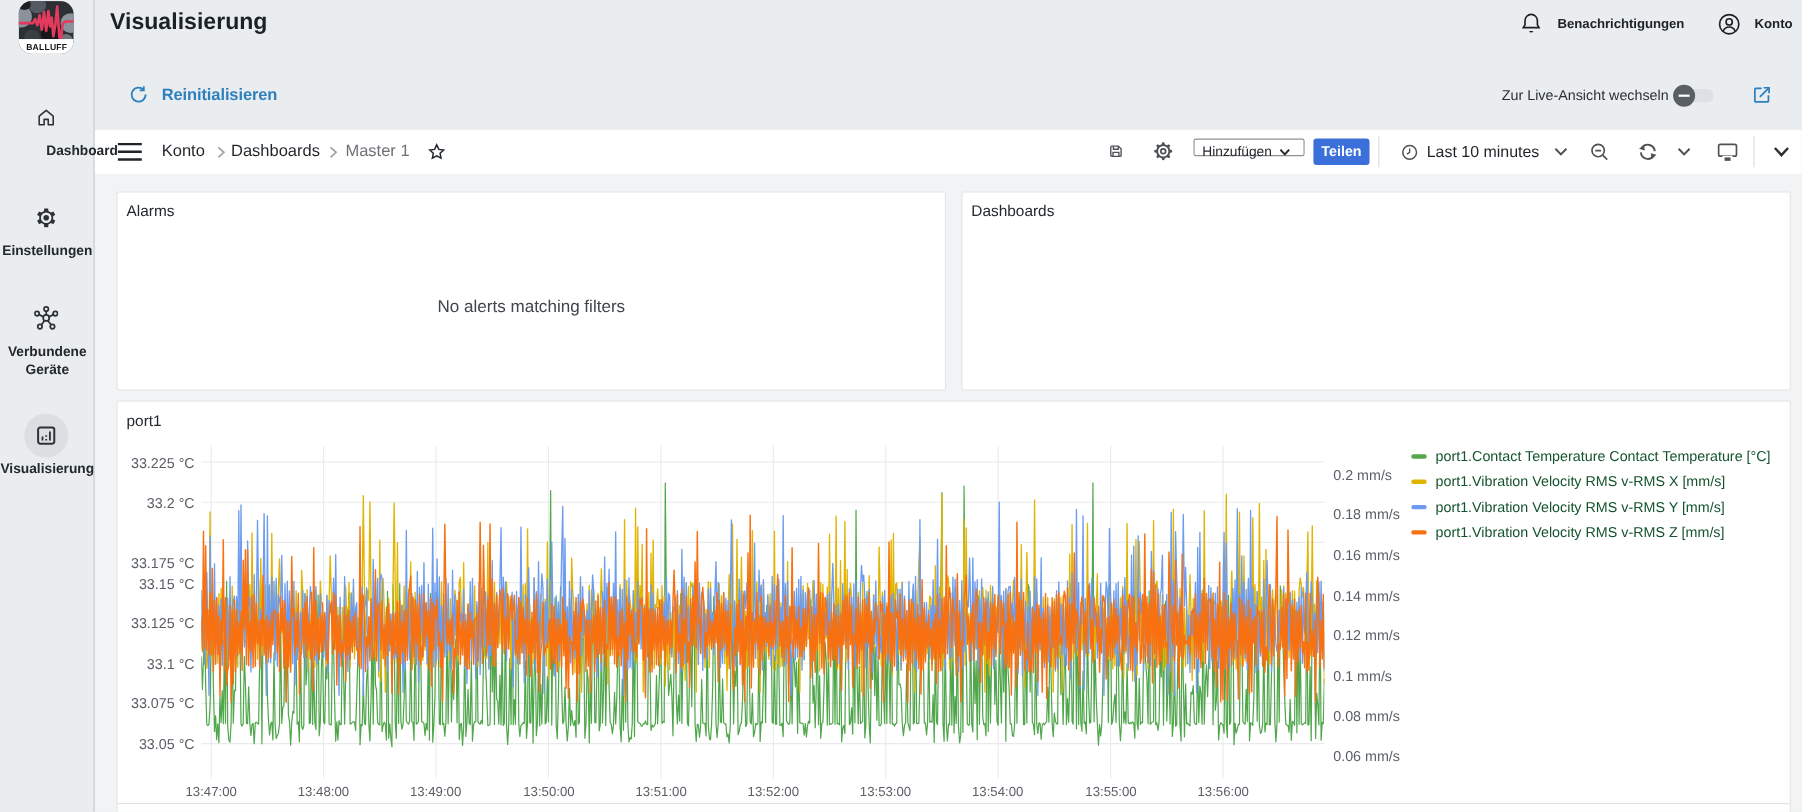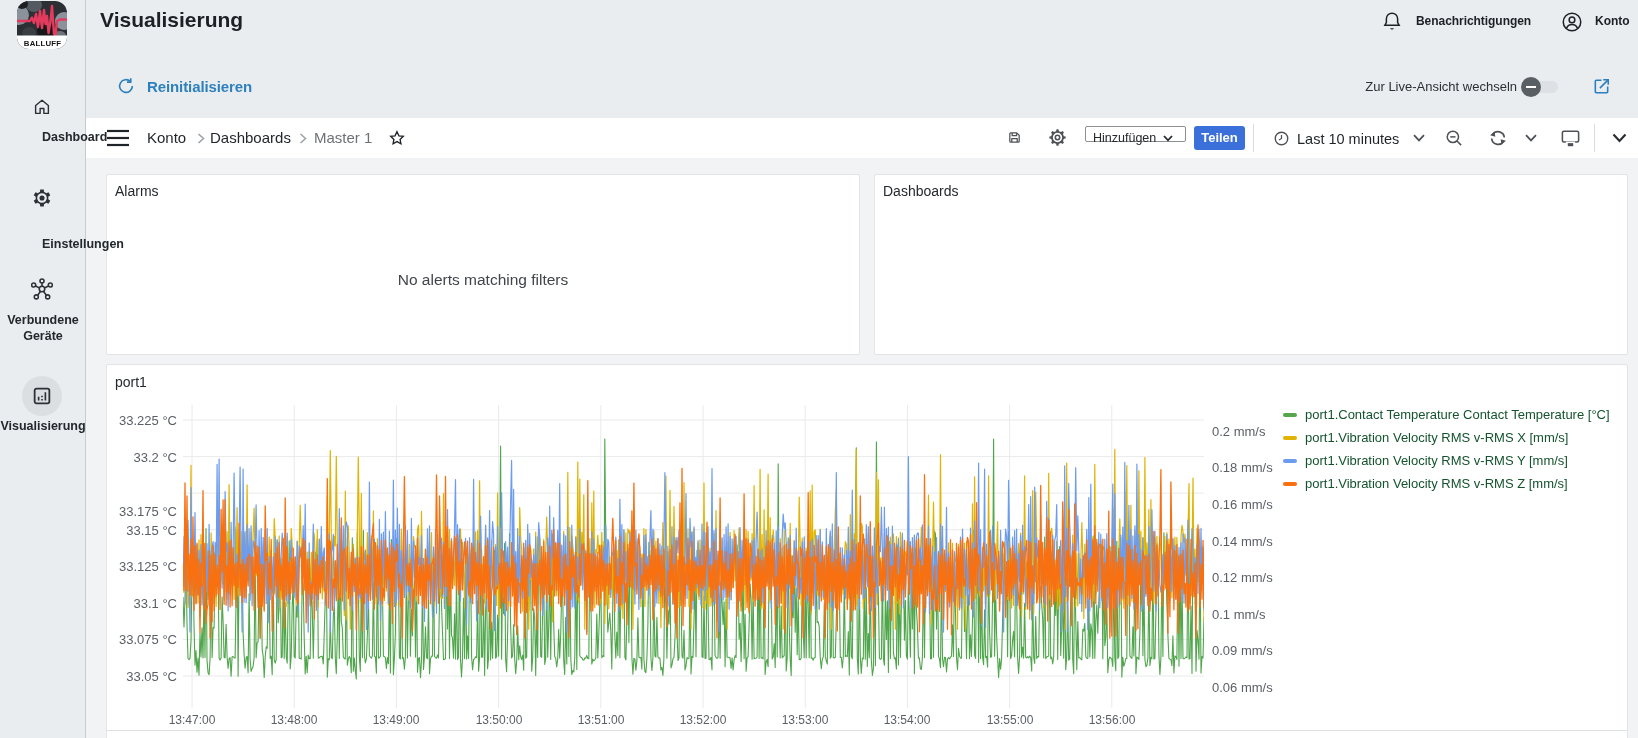--- a/index.html
+++ b/index.html
@@ -76,21 +76,21 @@
   <div class="ax" style="right:1461px; top:596px;">33.1 °C</div>
   <div class="ax" style="right:1461px; top:632px;">33.075 °C</div>
   <div class="ax" style="right:1461px; top:669px;">33.05 °C</div>
 
   <div class="ax" style="left:1212px; top:424px;">0.2 mm/s</div>
   <div class="ax" style="left:1212px; top:460px;">0.18 mm/s</div>
   <div class="ax" style="left:1212px; top:497px;">0.16 mm/s</div>
   <div class="ax" style="left:1212px; top:534px;">0.14 mm/s</div>
   <div class="ax" style="left:1212px; top:570px;">0.12 mm/s</div>
   <div class="ax" style="left:1212px; top:607px;">0.1 mm/s</div>
-  <div class="ax" style="left:1212px; top:643px;">0.09 mm/s</div>
+  <div class="ax" style="left:1212px; top:643px;">0.08 mm/s</div>
   <div class="ax" style="left:1212px; top:680px;">0.06 mm/s</div>
 
   <div class="ax" style="left:162px; top:713px; width:60px; text-align:center; font-size:12px;">13:47:00</div>
   <div class="ax" style="left:264px; top:713px; width:60px; text-align:center; font-size:12px;">13:48:00</div>
   <div class="ax" style="left:366px; top:713px; width:60px; text-align:center; font-size:12px;">13:49:00</div>
   <div class="ax" style="left:469px; top:713px; width:60px; text-align:center; font-size:12px;">13:50:00</div>
   <div class="ax" style="left:571px; top:713px; width:60px; text-align:center; font-size:12px;">13:51:00</div>
   <div class="ax" style="left:673px; top:713px; width:60px; text-align:center; font-size:12px;">13:52:00</div>
   <div class="ax" style="left:775px; top:713px; width:60px; text-align:center; font-size:12px;">13:53:00</div>
   <div class="ax" style="left:877px; top:713px; width:60px; text-align:center; font-size:12px;">13:54:00</div>
@@ -243,21 +243,21 @@
 
   <svg class="abs ic" style="left:33px; top:98px;" width="18" height="18" viewBox="0 0 24 24">
       <path d="M3.5 10 L12 3 L20.5 10 V20.5 H14.5 V14 H9.5 V20.5 H3.5 Z" fill="none" stroke="#2c3136" stroke-width="1.9" stroke-linejoin="round"></path>
     </svg>
   <div class="nav" style="top:129px;padding-left:42px;">Dashboard</div>
 
   <svg class="abs ic" style="left:33px; top:189px;" width="18" height="18" viewBox="0 0 24 24">
       <path d="M14.66 3.82 L14.41 0.65 L9.59 0.65 L9.34 3.82 L6.25 5.61 L3.38 4.24 L0.97 8.42 L3.59 10.21 L3.59 13.79 L0.97 15.58 L3.38 19.76 L6.25 18.39 L9.34 20.18 L9.59 23.35 L14.41 23.35 L14.66 20.18 L17.75 18.39 L20.62 19.76 L23.03 15.58 L20.41 13.79 L20.41 10.21 L23.03 8.42 L20.62 4.24 L17.75 5.61 Z M18.40 12.00 A6.4 6.4 0 1 0 5.60 12.00 A6.4 6.4 0 1 0 18.40 12.00 Z" fill="#2c3136" fill-rule="evenodd"></path>
       <circle cx="12" cy="12" r="3.4" fill="#2c3136"></circle>
     </svg>
-  <div class="nav" style="top:236px;margin-left:40px;">Einstellungen</div>
+  <div class="nav" style="top:220px;">Einstellungen</div>
 
   <svg class="abs ic" style="left:31px; top:278px;" width="22" height="22" viewBox="0 0 24 24">
       <g fill="none" stroke="#2c3136" stroke-width="1.7">
         <line x1="12" y1="9" x2="12" y2="5"></line>
         <line x1="9.5" y1="11" x2="4.5" y2="8.5"></line>
         <line x1="14.5" y1="11" x2="19.5" y2="8.5"></line>
         <line x1="10.5" y1="14.5" x2="7" y2="19"></line>
         <line x1="13.5" y1="14.5" x2="17" y2="19"></line>
         <circle cx="12" cy="12" r="3"></circle>
         <circle cx="12" cy="3.2" r="2.2"></circle>

